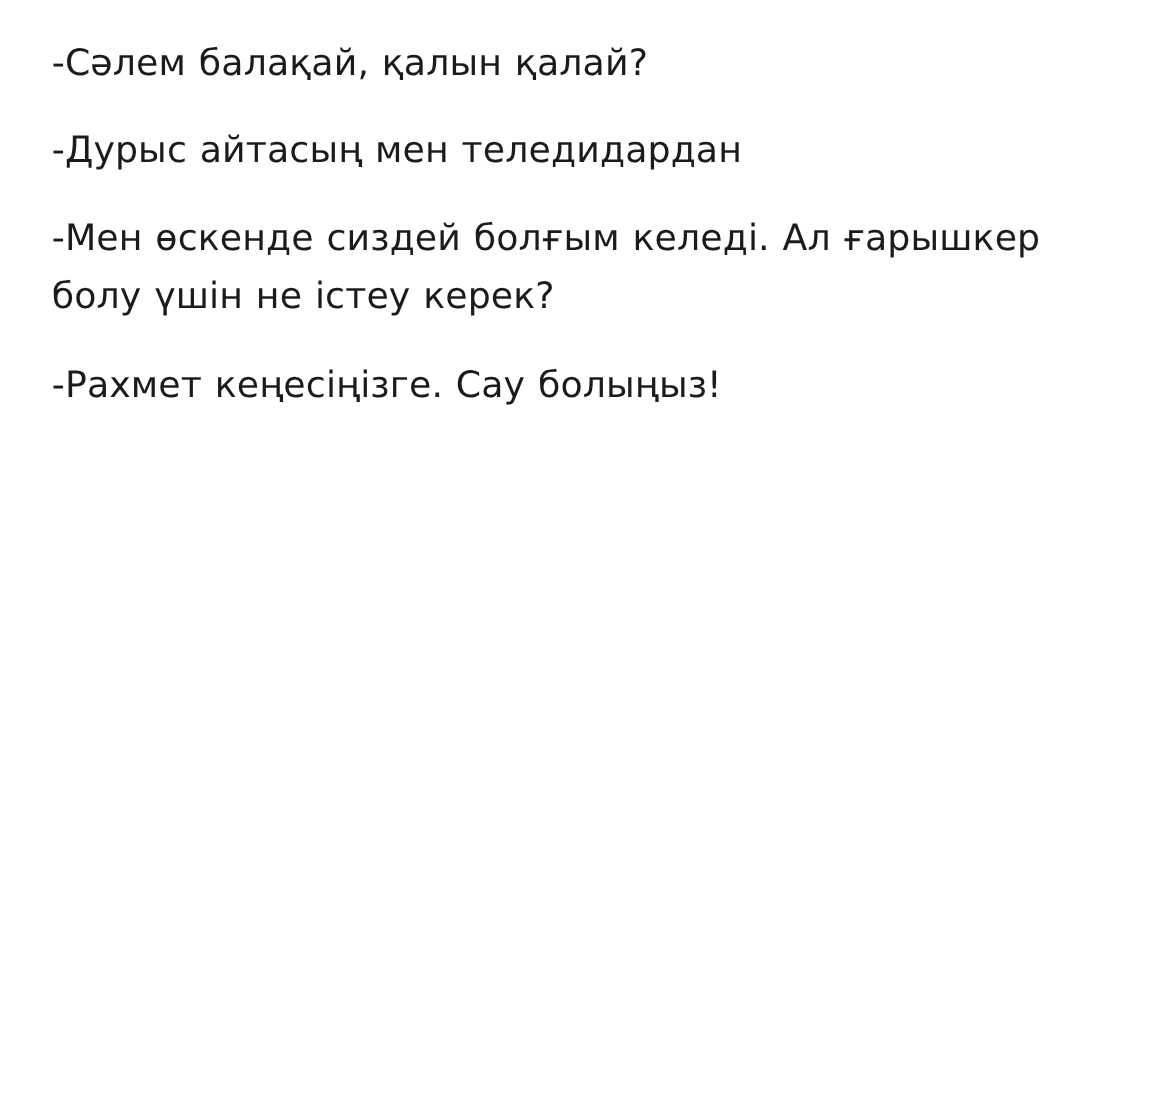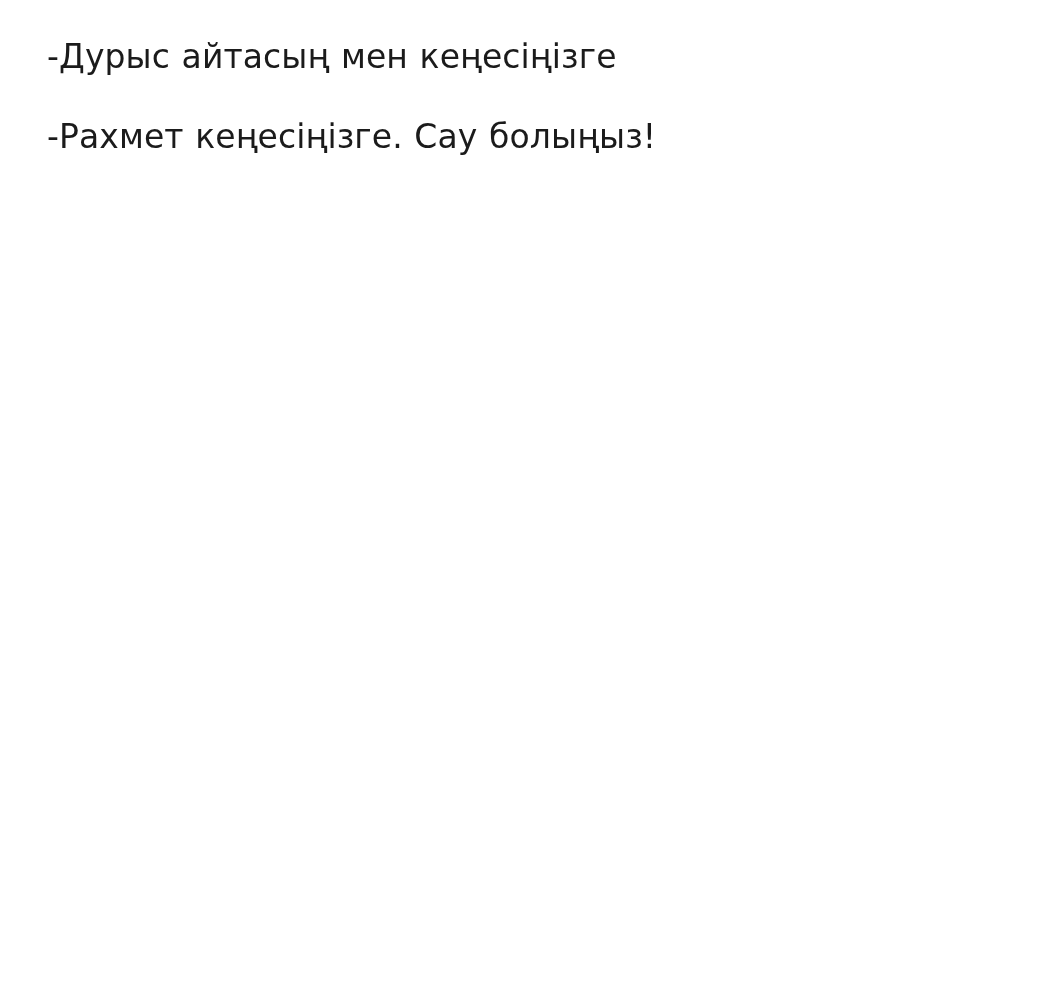--- a/index.html
+++ b/index.html
@@ -32,15 +32,17 @@
   }
   .para:last-child {
     margin-bottom: 0;
     margin-top: 27px;
   }
 </style>
 </head>
 <body>
 
 <div class="page">
-  <p class="para">-Дурыс айтасың мен кеңесіңізге</p>
+  <p class="para">-Сәлем балақай, қалын қалай?</p>
+  <p class="para">-Дурыс айтасың мен теледидардан</p>
+  <p class="para">-Мен өскенде сиздей болғым келеді. Ал ғарышкер болу үшін не істеу керек?</p>
   <p class="para">-Рахмет кеңесіңізге. Сау болыңыз!</p>
 </div>
 
 </body></html>

